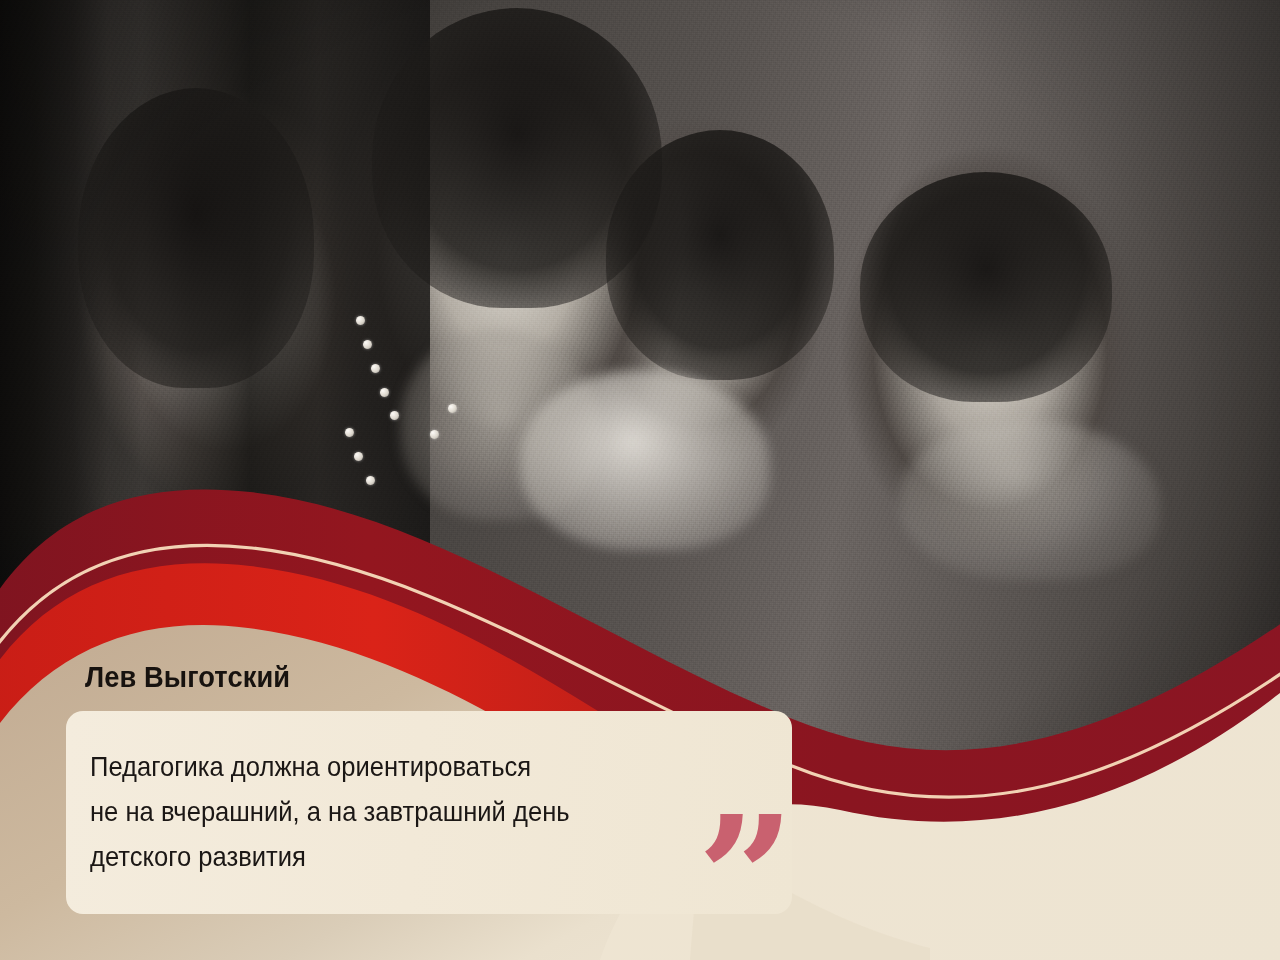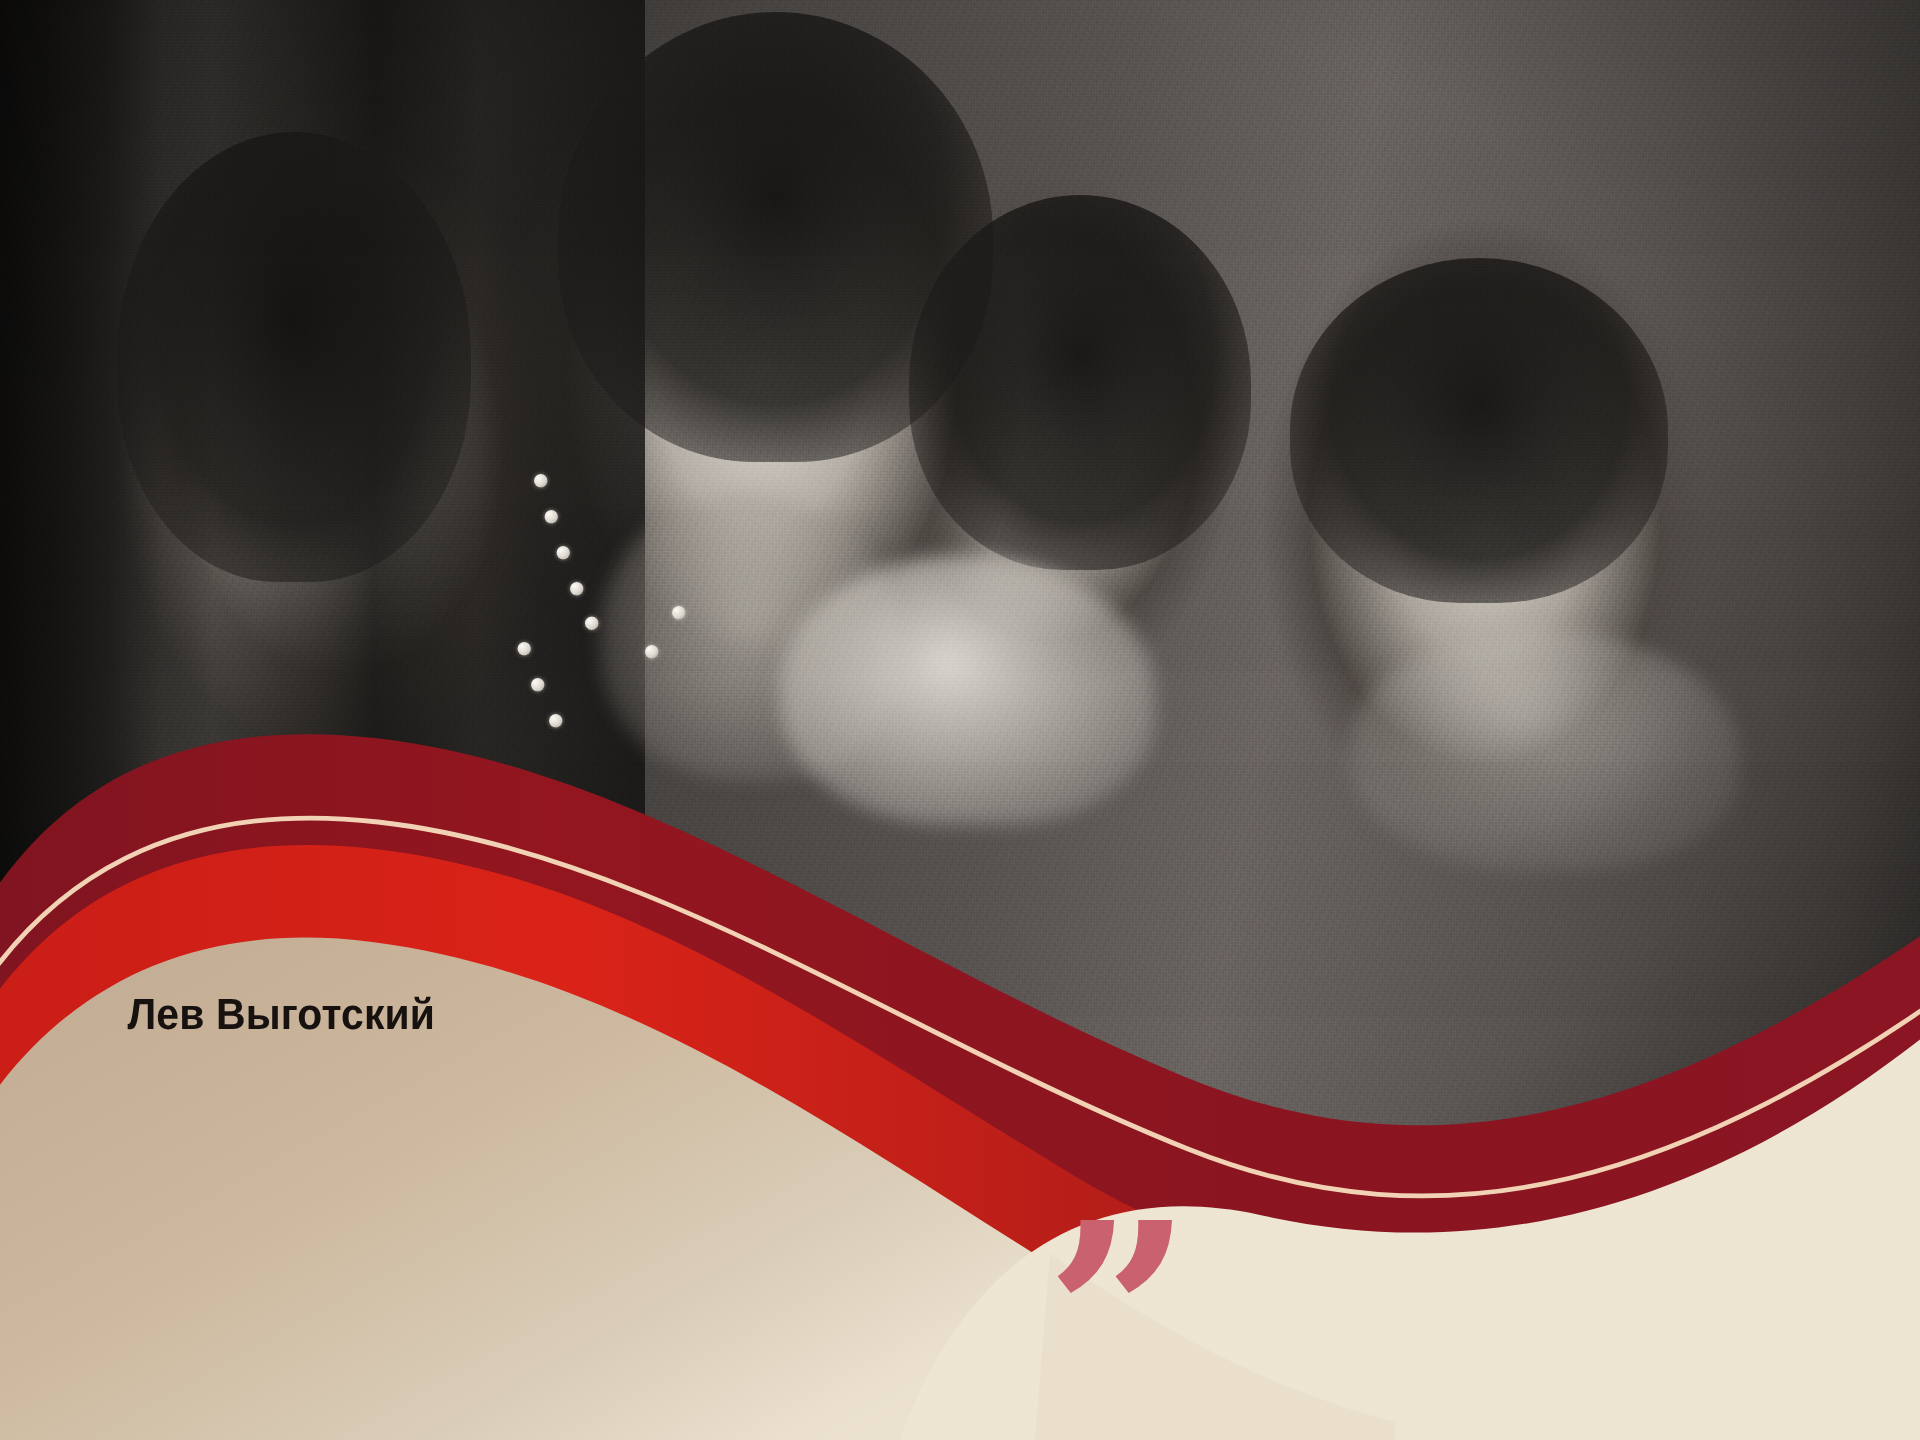--- a/index.html
+++ b/index.html
@@ -241,16 +241,21 @@
                C 1160,800 1000,846 840,810
                C 720,784 640,848 600,960
                L 1320,960 Z" fill="url(#gCream)"></path>
 
       <path d="M 700,836 C 790,898 860,930 930,948 L 930,960 L 690,960 Z" fill="#E6DAC4" opacity="0.55"></path>
     </svg>
   </div>
 
   <div class="author-name">Лев Выготский</div>
 
+  <div class="quote-card">
+    <div class="quote-text">Педагогика должна ориентироваться
+не на вчерашний, а на завтрашний день
+детского развития</div>
+  </div>
 
   <div class="quote-glyph">”</div>
 
 </div>
 
 </body></html>

